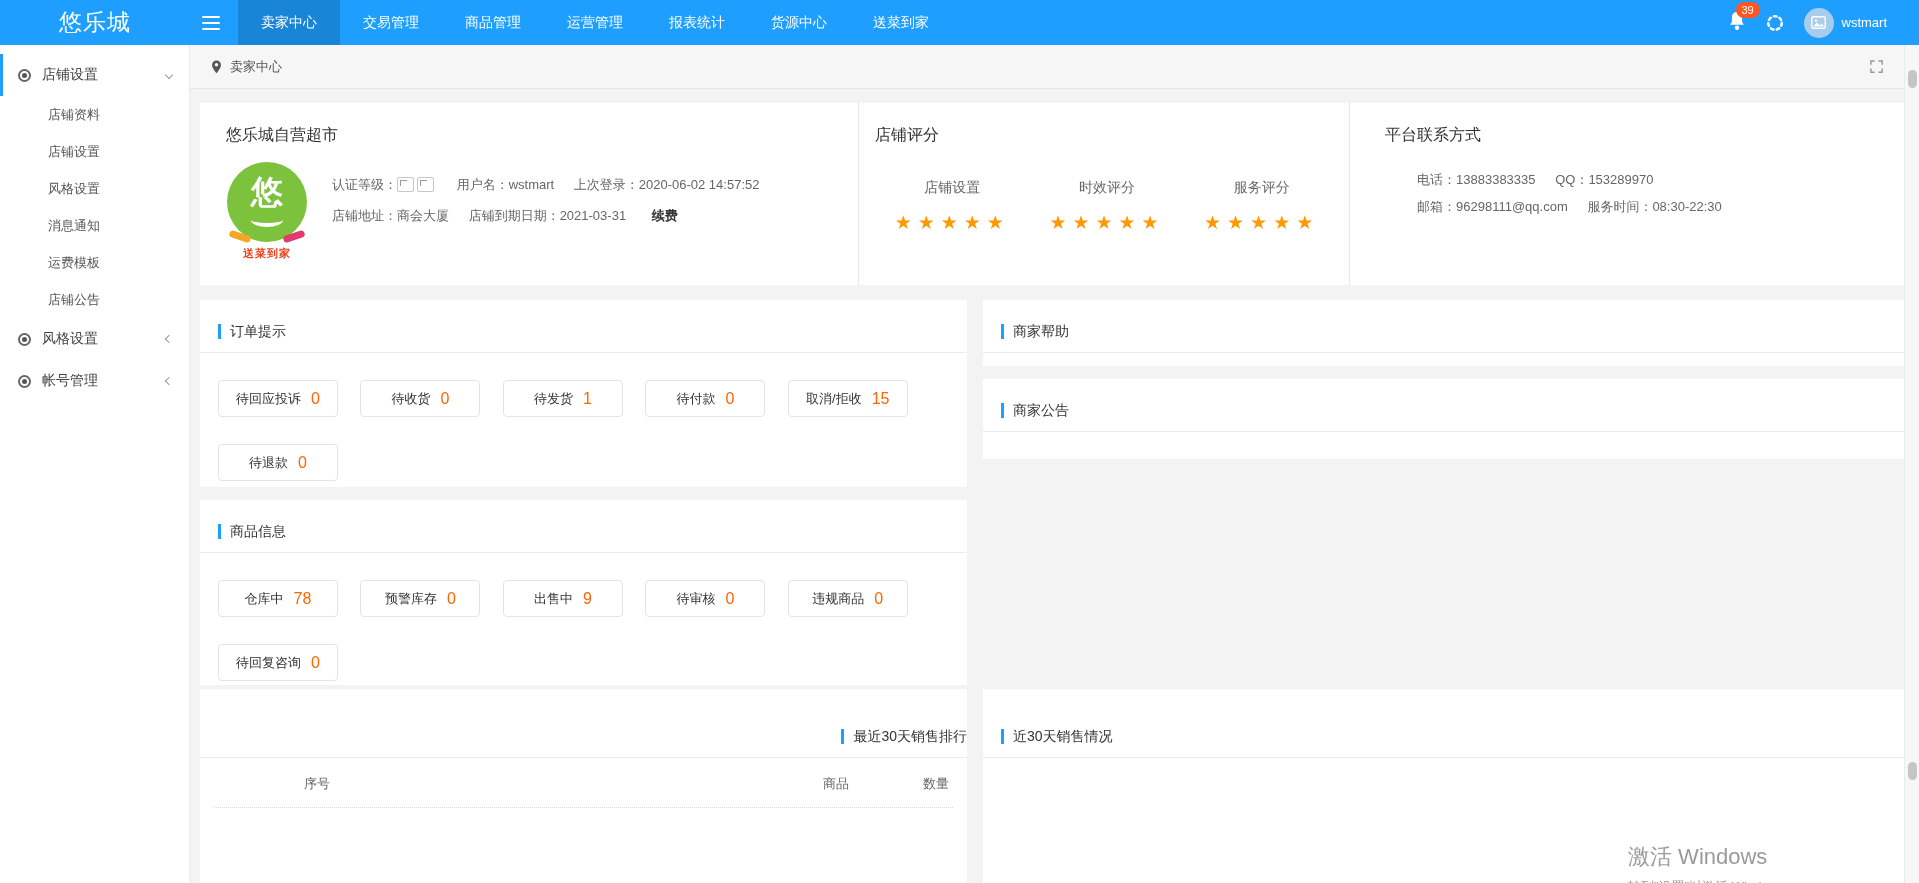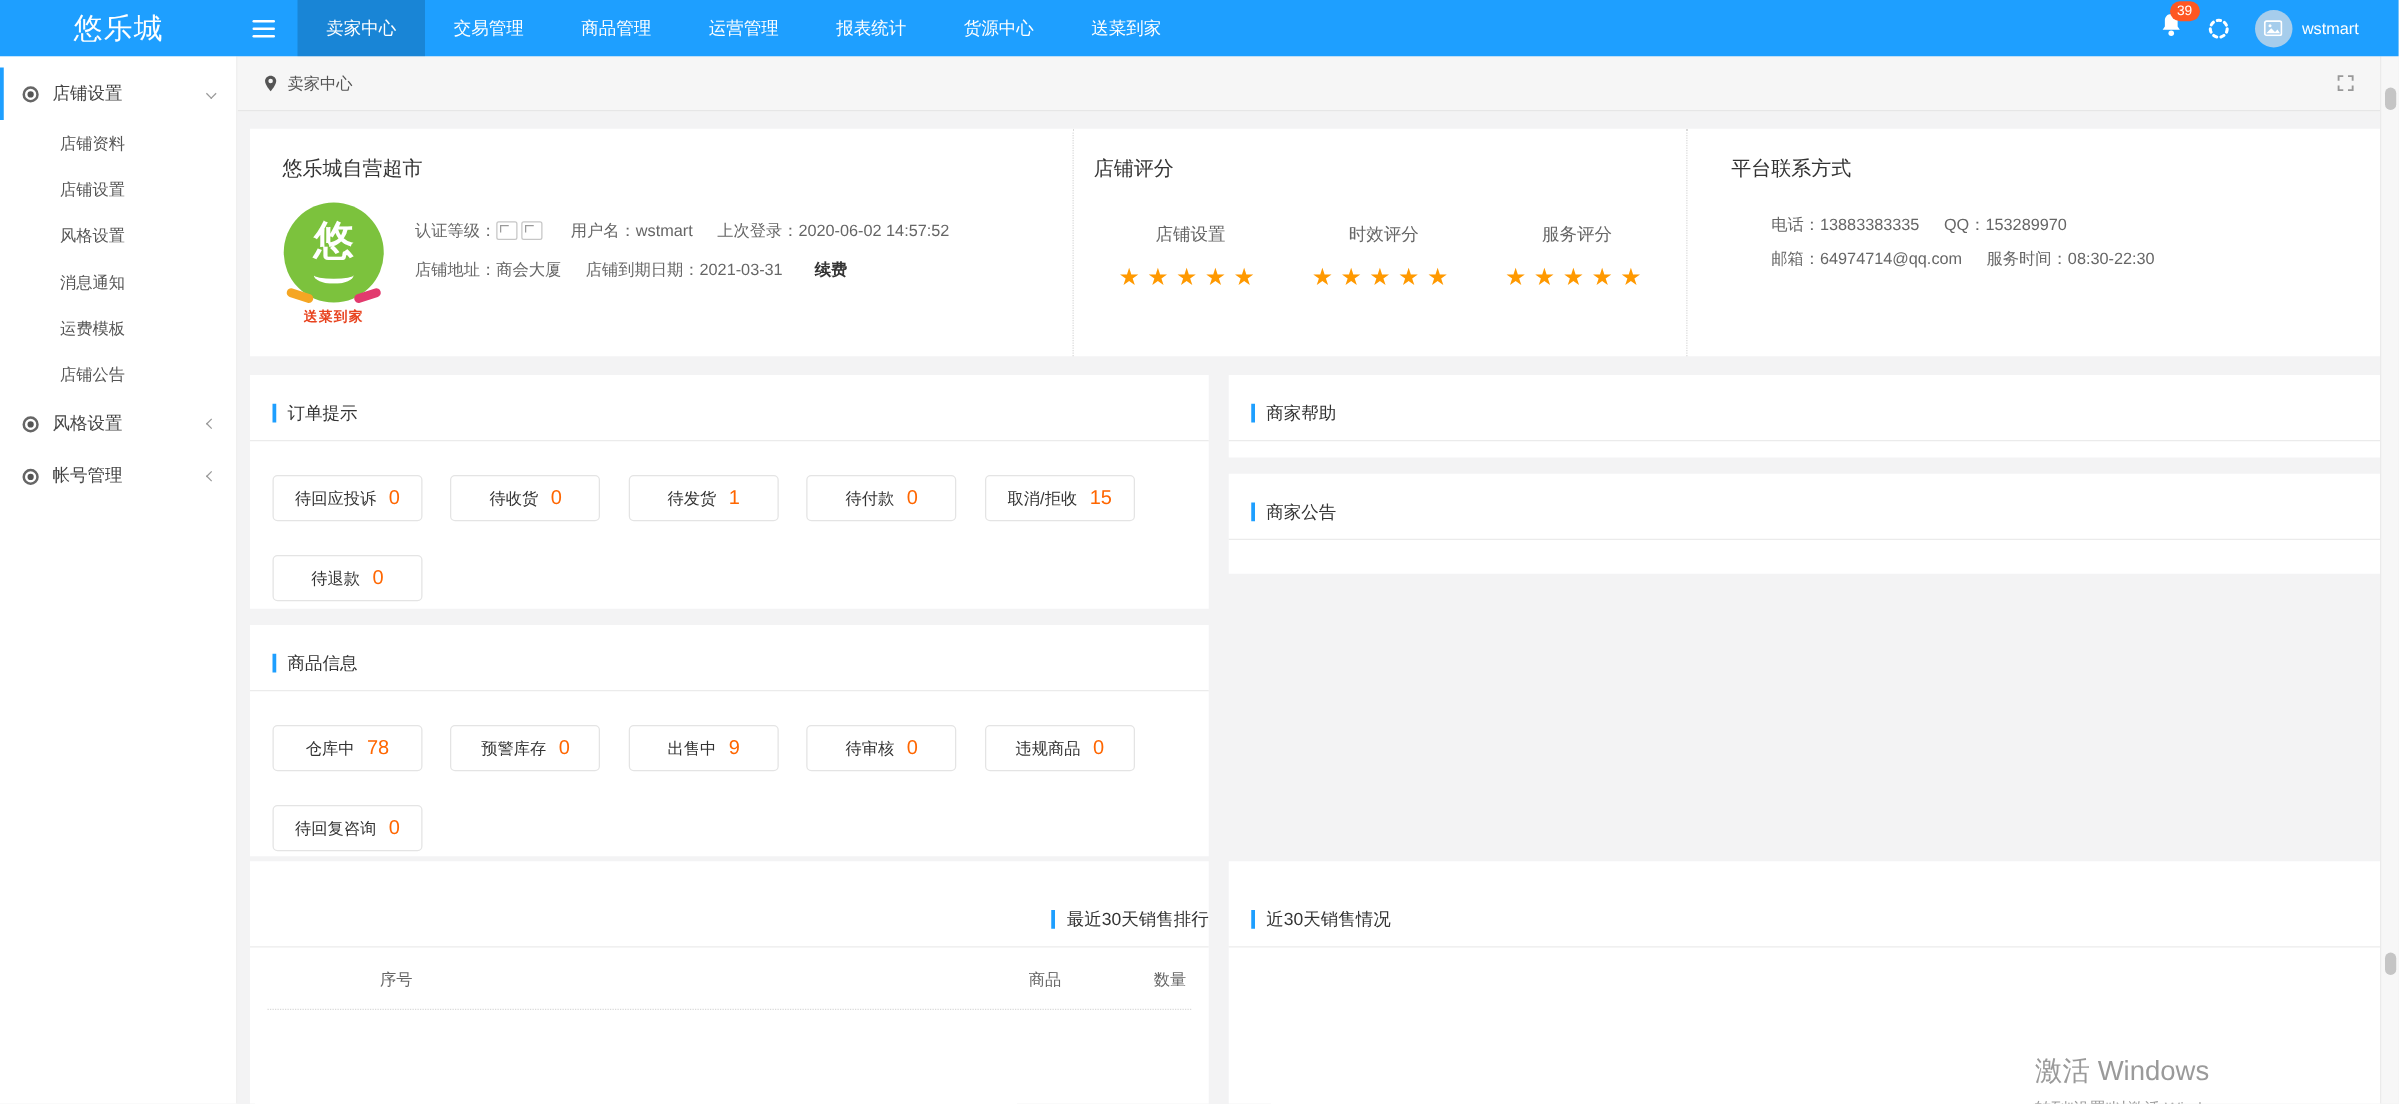--- a/index.html
+++ b/index.html
@@ -225,21 +225,21 @@
     </div>
   </div>
   <div class="contact-col">
     <div class="col-title">平台联系方式</div>
     <div class="contact-lines">
       <div>
         <span class="pair"><span>电话：</span><span>13883383335</span></span>
         <span class="pair"><span>QQ：</span><span>153289970</span></span>
       </div>
       <div>
-        <span class="pair"><span>邮箱：</span><span>64974714@qq.com</span></span>
+        <span class="pair"><span>邮箱：</span><span>96298111@qq.com</span></span>
         <span class="pair"><span>服务时间：</span><span>08:30-22:30</span></span>
       </div>
     </div>
   </div>
 </div>
 
 <div class="card card-order">
   <div class="panel-head"><span class="panel-title">订单提示</span></div>
   <div class="panel-divider"></div>
   <div class="stat-row">

